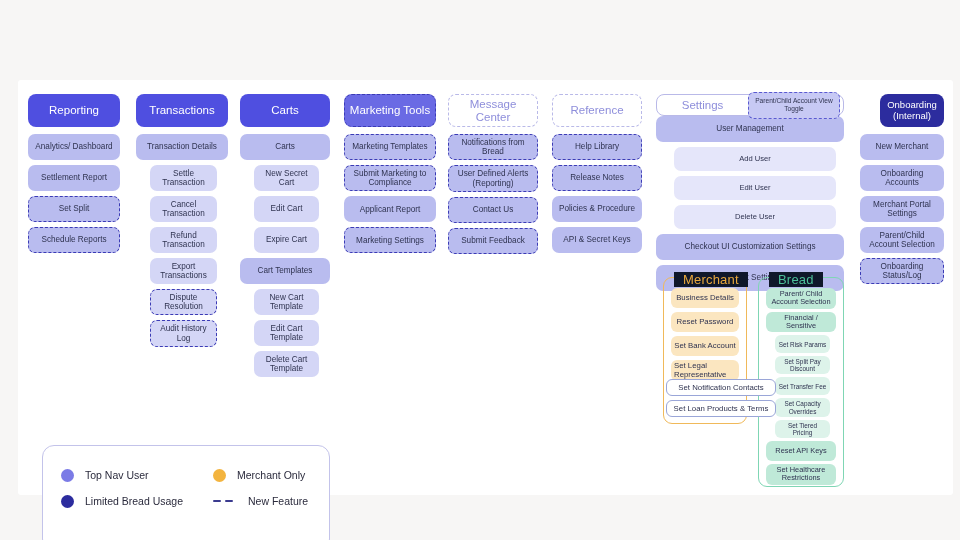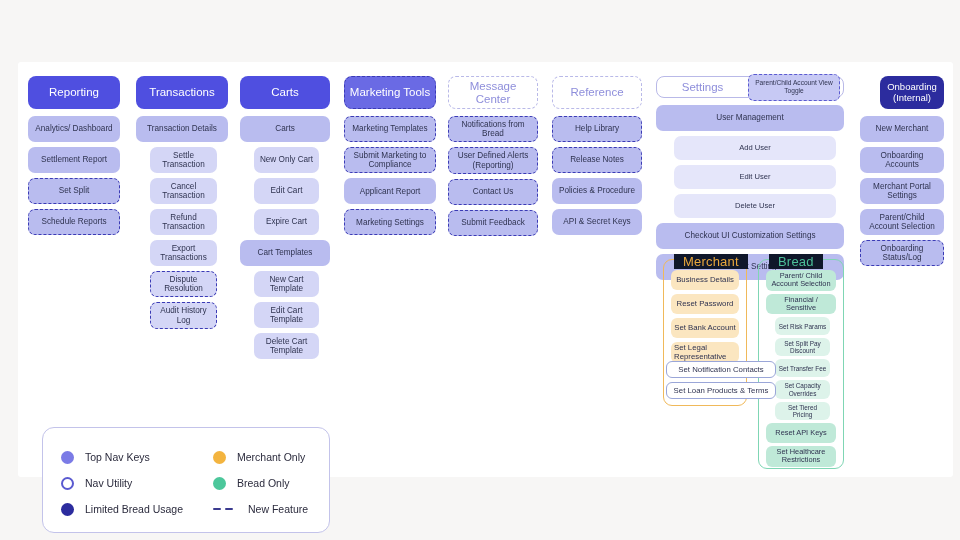--- a/index.html
+++ b/index.html
@@ -4,21 +4,21 @@
 <style>
   * { box-sizing: border-box; margin: 0; padding: 0; }
   html, body {
     width: 960px; height: 540px;
     background: #f7f6f5;
     font-family: "Liberation Sans", sans-serif;
     overflow: hidden;
   }
   #canvas {
     position: absolute;
-    left: 18px; top: 62px;
+    left: 18px; top: 80px;
     width: 935px; height: 415px;
     background: #ffffff;
     border-radius: 3px;
   }
   .col { position: absolute; top: 14px; }
 
   
   .node {
     border-radius: 7px;
     display: flex; align-items: center; justify-content: center;
@@ -48,21 +48,21 @@
   .indent2 { margin-left: 18px; margin-right: 8px; }
 
   
   .settings-hdr {
     position: relative;
     height: 22px;
     background:#ffffff;
     border:1.3px solid #b9b9e8;
     border-radius: 8px;
     display:flex; align-items:center;
-    margin-bottom: 7px;
+    margin-bottom: 0;
   }
   .settings-title {
     flex: 1; text-align:center; color:#8e8edb; font-size: 11.5px;
   }
   .toggle-chip {
     width: 92px; height: 27px; margin-right: 3px;
     background:#c7c9f4; border:1.4px dashed #5a5ad0;
     border-radius:6px;
     display:flex; align-items:center; justify-content:center;
     text-align:center; font-size:6.6px; color:#2f3350; line-height:1.15;
@@ -152,21 +152,21 @@
     <div class="node l2 indent">Cancel Transaction</div>
     <div class="node l2 indent">Refund Transaction</div>
     <div class="node l2 indent">Export Transactions</div>
     <div class="node l2 indent dashed">Dispute Resolution</div>
     <div class="node l2 indent dashed">Audit History Log</div>
   </div>
 
   <div class="col" style="left:222px; width:90px;">
     <div class="node hdr hdr-top">Carts</div>
     <div class="node l1">Carts</div>
-    <div class="node l2 indent">New Only Cart</div>
+    <div class="node l2 indent">New Secret Cart</div>
     <div class="node l2 indent">Edit Cart</div>
     <div class="node l2 indent">Expire Cart</div>
     <div class="node l1">Cart Templates</div>
     <div class="node l2 indent">New Cart Template</div>
     <div class="node l2 indent">Edit Cart Template</div>
     <div class="node l2 indent">Delete Cart Template</div>
   </div>
 
   <div class="col" style="left:326px; width:92px;">
     <div class="node hdr hdr-top-dash">Marketing Tools</div>
@@ -235,35 +235,25 @@
     <div class="node l1">Onboarding Accounts</div>
     <div class="node l1">Merchant Portal Settings</div>
     <div class="node l1">Parent/Child Account Selection</div>
     <div class="node l1 dashed">Onboarding Status/Log</div>
   </div>
 
   <div id="legend">
     <div class="lg-row">
       <div class="lg-cell first">
         <span class="dot dot-topnav"></span>
-        <span class="lg-label">Top Nav Keys</span>
+        <span class="lg-label">Top Nav User</span>
       </div>
       <div class="lg-cell">
         <span class="dot dot-merchant"></span>
         <span class="lg-label">Merchant Only</span>
-      </div>
-    </div>
-    <div class="lg-row">
-      <div class="lg-cell first">
-        <span class="dot dot-util"></span>
-        <span class="lg-label">Nav Utility</span>
-      </div>
-      <div class="lg-cell">
-        <span class="dot dot-bread"></span>
-        <span class="lg-label">Bread Only</span>
       </div>
     </div>
     <div class="lg-row">
       <div class="lg-cell first">
         <span class="dot dot-limited"></span>
         <span class="lg-label">Limited Bread Usage</span>
       </div>
       <div class="lg-cell">
         <span class="dash-icon">
             <span></span>

